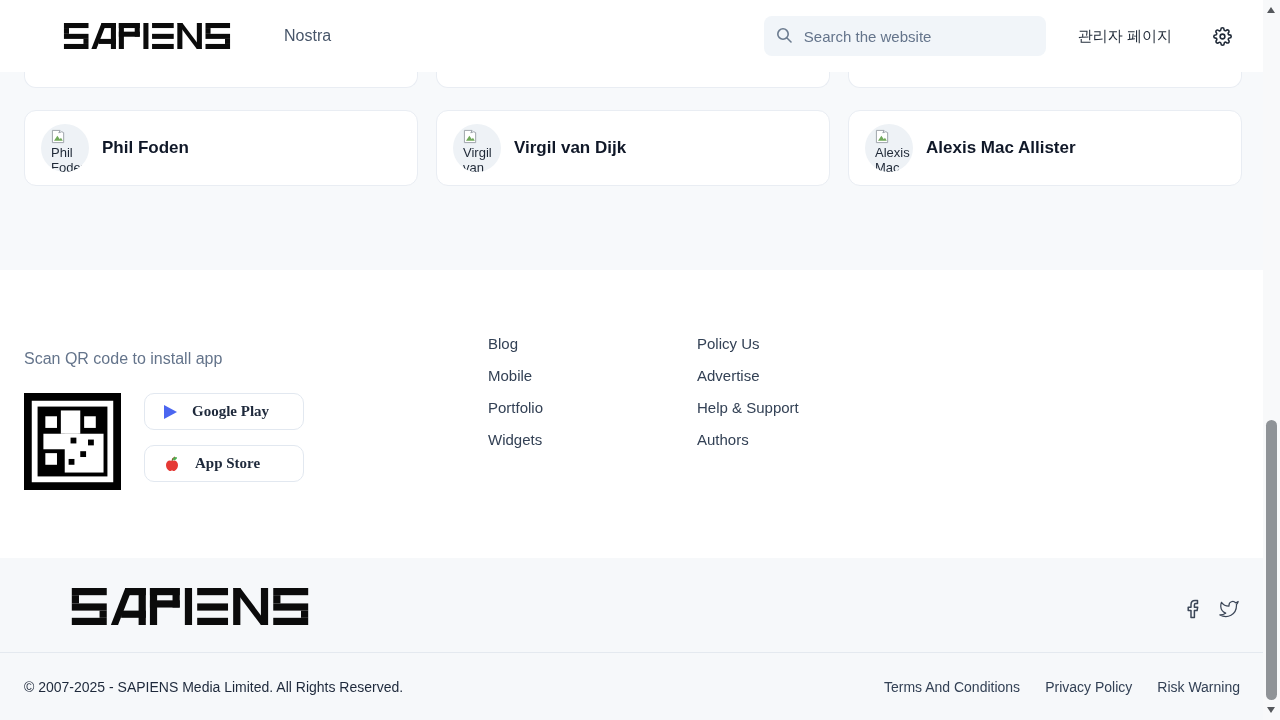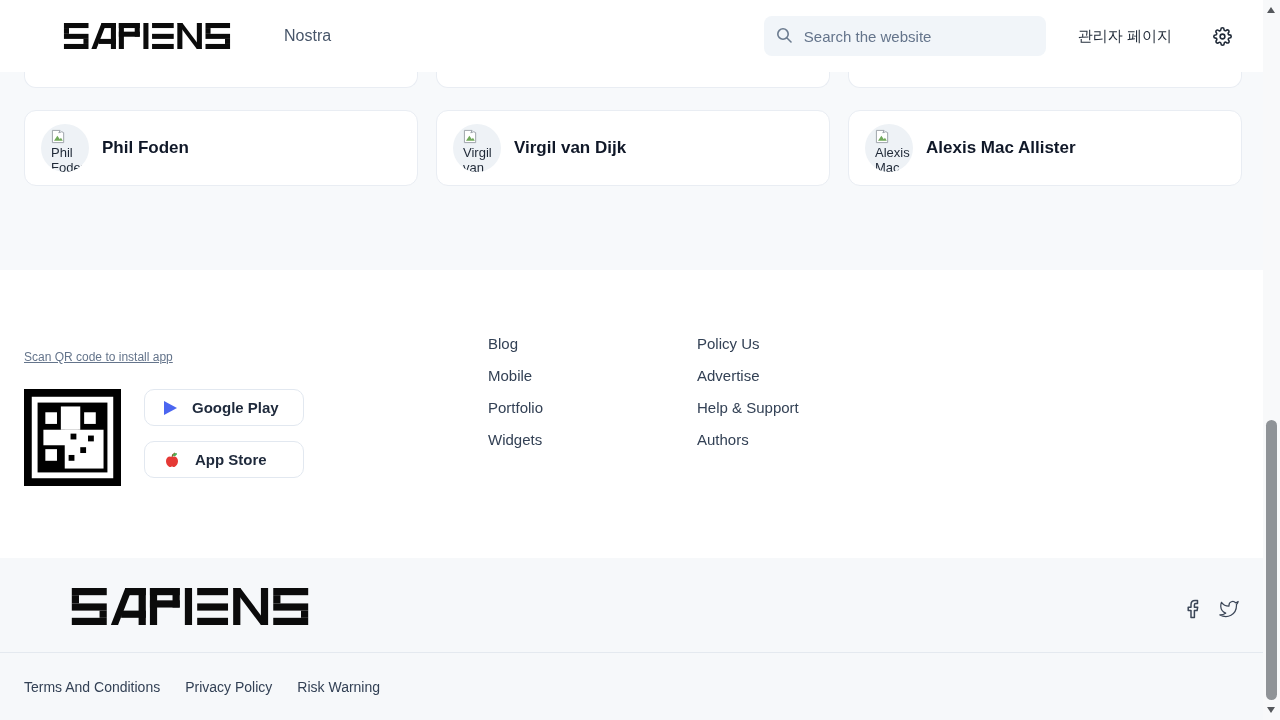--- a/index.html
+++ b/index.html
@@ -83,33 +83,33 @@
 
   
   .footer-upper {
     height:288px;
     background:#ffffff;
     display:flex;
     padding:66px 40px 0 24px;
   }
   .install-block { width:416px; flex:0 0 416px; }
   .install-title { font-size:20px; font-weight:700; color:#1e293b; }
-  .install-sub { margin-top:14px; font-size:12px; color:#64748b;text-decoration:underline; }
+  .install-sub { margin-top:14px; font-size:16px; color:#64748b; }
   .install-row { margin-top:25px; display:flex; gap:23px; }
   .qr { width:97px; height:97px; display:block; }
   .store-buttons { display:flex; flex-direction:column; gap:15px; }
   .store-btn {
     width:160px; height:37px;
     background:#ffffff;
     border:1px solid #e2e8f0;
     border-radius:10px;
     display:flex; align-items:center;
     padding-left:19px; gap:15px;
     font-size:15px; font-weight:600; color:#1e293b;
-    font-family:Liberation Sans, sans-serif;
+    font-family:Liberation Serif, serif;
     cursor:pointer;
   }
   .link-col { width:185px; flex:0 0 185px; margin-left:24px; }
   .link-col a {
     display:block;
     margin-bottom:16px;
     line-height:16px;
     font-size:15px;
     color:#334155;
     text-decoration:none;
@@ -348,20 +348,21 @@
         </svg>
       </span>
       <span class="sicon">
         <svg width="22" height="20" viewBox="0 0 24 24" fill="none" stroke="#3b4657" stroke-width="1.5" stroke-linecap="round" stroke-linejoin="round">
           <path d="M23 3a10.9 10.9 0 0 1-3.14 1.53 4.48 4.48 0 0 0-7.86 3v1A10.66 10.66 0 0 1 3 4s-4 9 5 13a11.64 11.64 0 0 1-7 2c9 5 20 0 20-11.5a4.5 4.5 0 0 0-.08-.83A7.72 7.72 0 0 0 23 3z"></path>
         </svg>
       </span>
     </div>
   </div>
   <div class="copyright-bar">
+    <span class="copyright">© 2007-2025 - SAPIENS Media Limited. All Rights Reserved.</span>
     <div class="legal-links">
       <span>Terms And Conditions</span>
       <span>Privacy Policy</span>
       <span>Risk Warning</span>
     </div>
   </div>
 </div>
 
 <div class="scrollbar">
   <div class="scroll-arrow up"></div>

